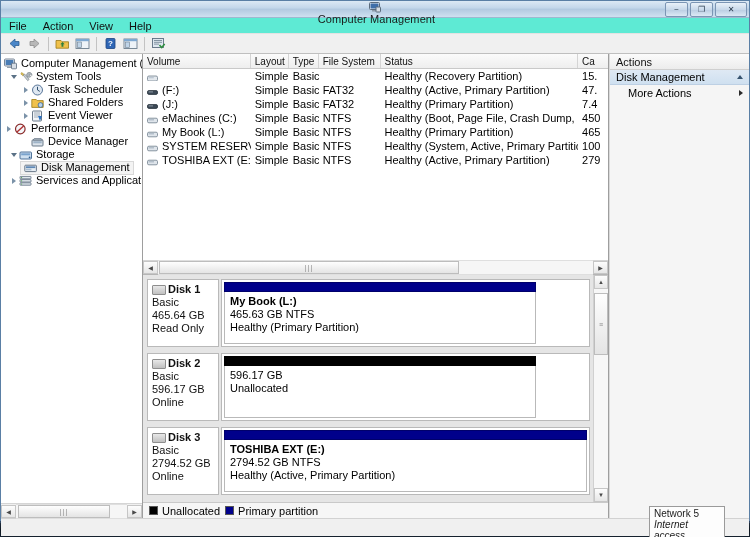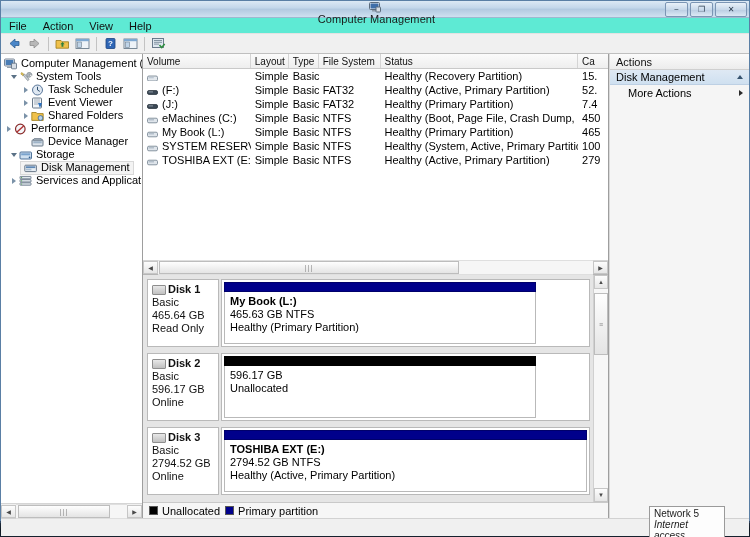--- a/index.html
+++ b/index.html
@@ -282,39 +282,39 @@
             </span>
             <span class="tlabel">Task Scheduler</span>
           </div>
 
           <div class="trow" style="padding-left:19px">
             <span class="tw">
                 <i class="arr"></i>
               </span>
             <span class="ticon">
               <svg width="14" height="12" viewBox="0 0 14 12">
+                  <path d="M0.8 2.5 h4.4 l1 1.1 h6 v6.8 h-11.4z" fill="#f0c14b" stroke="#9a7a16" stroke-width="0.8"></path>
+                  <circle cx="9.5" cy="8" r="2.4" fill="#b7d2ea" stroke="#3a6590" stroke-width="0.8"></circle>
+                </svg>
+            </span>
+            <span class="tlabel">Shared Folders</span>
+          </div>
+
+          <div class="trow" style="padding-left:19px">
+            <span class="tw">
+                <i class="arr"></i>
+              </span>
+            <span class="ticon">
+              <svg width="14" height="12" viewBox="0 0 14 12">
                   <rect x="1.5" y="1" width="9" height="10" rx="0.8" fill="#f2f5f8" stroke="#5a6b7d" stroke-width="0.9"></rect>
                   <path d="M3 3h6M3 5h6M3 7h4" stroke="#8e9aa6" stroke-width="0.8"></path>
                   <path d="M7 6 l4 0 l-2 5 z" fill="#2f73c0"></path>
                 </svg>
             </span>
             <span class="tlabel">Event Viewer</span>
-          </div>
-
-          <div class="trow" style="padding-left:19px">
-            <span class="tw">
-                <i class="arr"></i>
-              </span>
-            <span class="ticon">
-              <svg width="14" height="12" viewBox="0 0 14 12">
-                  <path d="M0.8 2.5 h4.4 l1 1.1 h6 v6.8 h-11.4z" fill="#f0c14b" stroke="#9a7a16" stroke-width="0.8"></path>
-                  <circle cx="9.5" cy="8" r="2.4" fill="#b7d2ea" stroke="#3a6590" stroke-width="0.8"></circle>
-                </svg>
-            </span>
-            <span class="tlabel">Shared Folders</span>
           </div>
 
           <div class="trow" style="padding-left:2px">
             <span class="tw">
                 <i class="arr"></i>
               </span>
             <span class="ticon">
               <svg width="14" height="12" viewBox="0 0 14 12">
                   <circle cx="6.3" cy="6" r="4.8" fill="#f4f7fa" stroke="#8a2c2c" stroke-width="1.2"></circle>
                   <path d="M3 9 L9.6 2.9" stroke="#b03030" stroke-width="1.4"></path>
@@ -422,21 +422,21 @@
                 <span class="vol-ico"><svg width="11" height="9" viewBox="0 0 11 9">
                       <rect x="0.5" y="2.6" width="10" height="3.8" rx="1.4" fill="#3d4a57" stroke="#26303a" stroke-width="0.8"></rect>
                       <rect x="1.6" y="3.4" width="4.4" height="1" fill="#8f9aa5"></rect>
                     </svg></span>
                 <span>(F:)</span>
               </span>
               <span class="vc" style="width:38px">Simple</span>
               <span class="vc" style="width:30px">Basic</span>
               <span class="vc" style="width:62px">FAT32</span>
               <span class="vc" style="width:198px">Healthy (Active, Primary Partition)</span>
-              <span class="vc" style="width:30px">52.</span>
+              <span class="vc" style="width:30px">47.</span>
             </div>
 
             <div class="vrow">
               <span class="vc vol-name" style="width:108px">
                 <span class="vol-ico"><svg width="11" height="9" viewBox="0 0 11 9">
                       <rect x="0.5" y="2.6" width="10" height="3.8" rx="1.4" fill="#3d4a57" stroke="#26303a" stroke-width="0.8"></rect>
                       <rect x="1.6" y="3.4" width="4.4" height="1" fill="#8f9aa5"></rect>
                     </svg></span>
                 <span>(J:)</span>
               </span>

